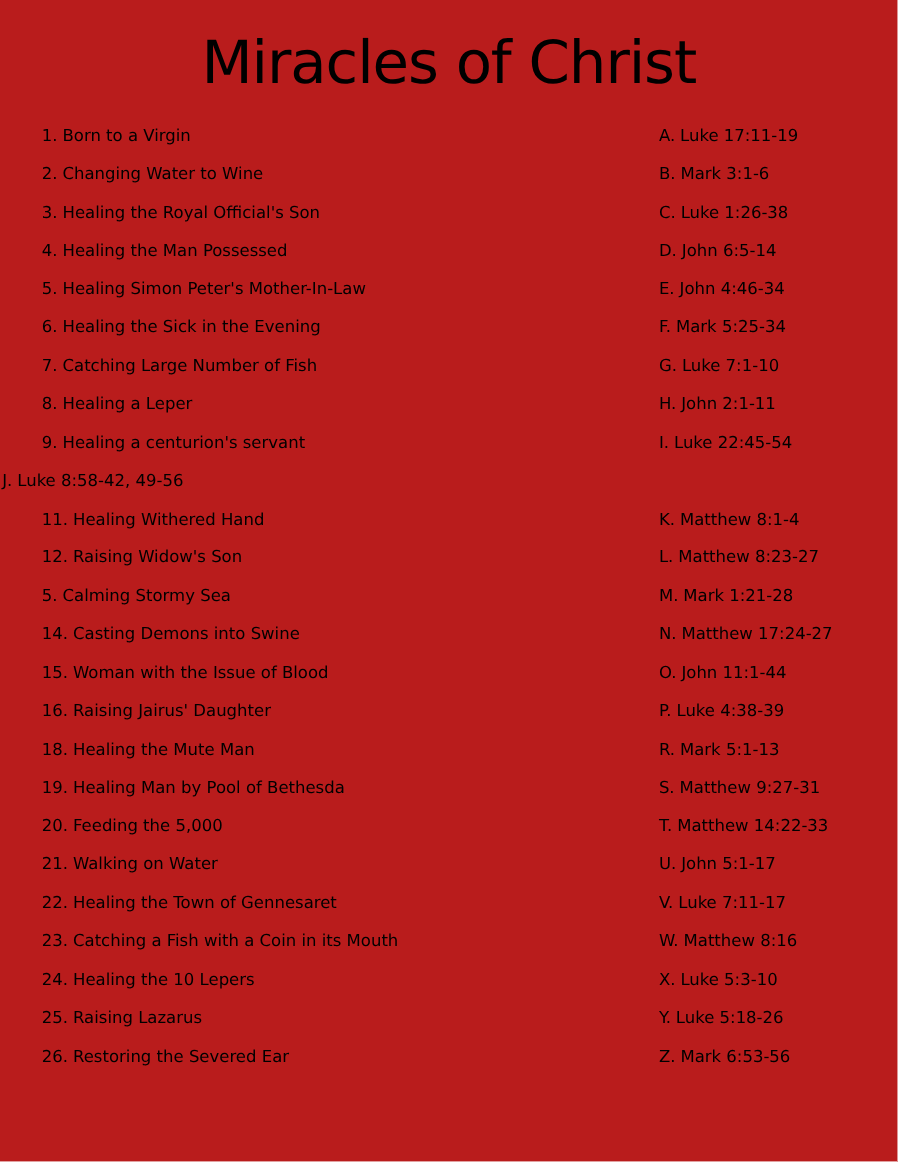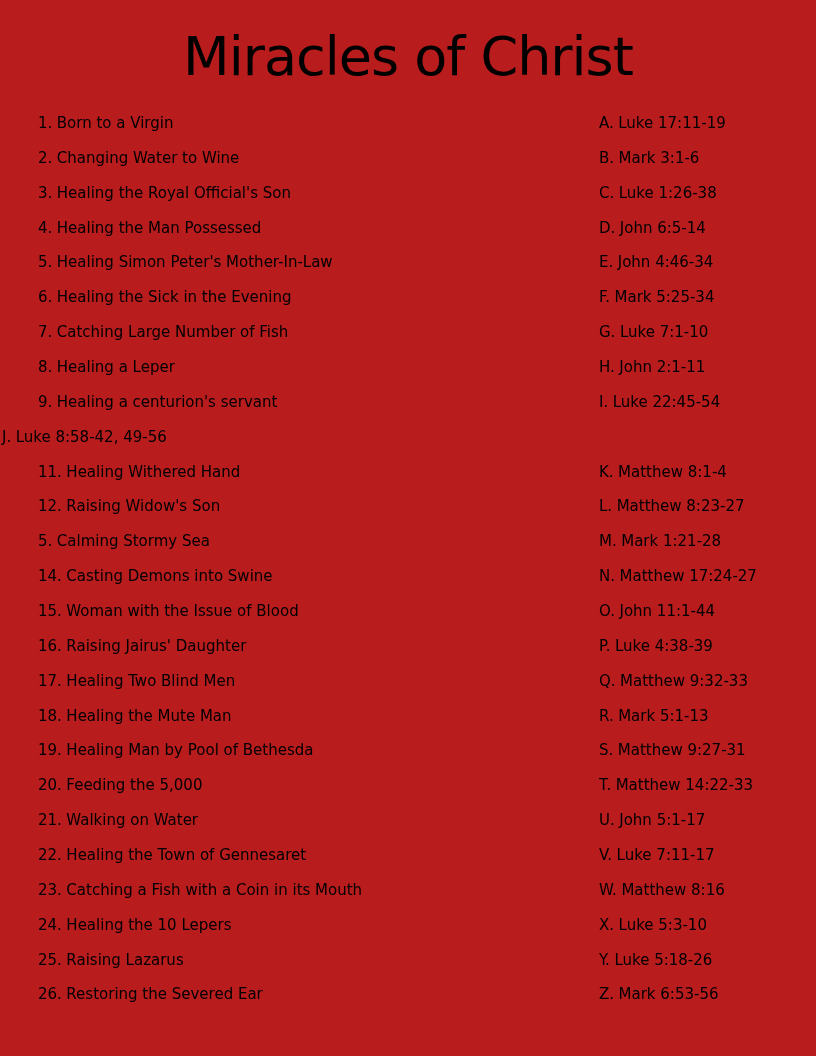--- a/index.html
+++ b/index.html
@@ -104,24 +104,20 @@
       </div>
       <div class="row">
         <div class="cell miracle"><span class="marker">15.</span><span class="label">Woman with the Issue of Blood</span></div>
         <div class="cell reference"><span class="marker">O.</span><span class="label">John 11:1-44</span></div>
       </div>
       <div class="row">
         <div class="cell miracle"><span class="marker">16.</span><span class="label">Raising Jairus' Daughter</span></div>
         <div class="cell reference"><span class="marker">P.</span><span class="label">Luke 4:38-39</span></div>
       </div>
       <div class="row">
-        <div class="cell miracle"><span class="marker">17.</span><span class="label">Healing Two Blind Men</span></div>
-        <div class="cell reference"><span class="marker">Q.</span><span class="label">Matthew 9:32-33</span></div>
-      </div>
-      <div class="row">
         <div class="cell miracle"><span class="marker">18.</span><span class="label">Healing the Mute Man</span></div>
         <div class="cell reference"><span class="marker">R.</span><span class="label">Mark 5:1-13</span></div>
       </div>
       <div class="row">
         <div class="cell miracle"><span class="marker">19.</span><span class="label">Healing Man by Pool of Bethesda</span></div>
         <div class="cell reference"><span class="marker">S.</span><span class="label">Matthew 9:27-31</span></div>
       </div>
       <div class="row">
         <div class="cell miracle"><span class="marker">20.</span><span class="label">Feeding the 5,000</span></div>
         <div class="cell reference"><span class="marker">T.</span><span class="label">Matthew 14:22-33</span></div>

